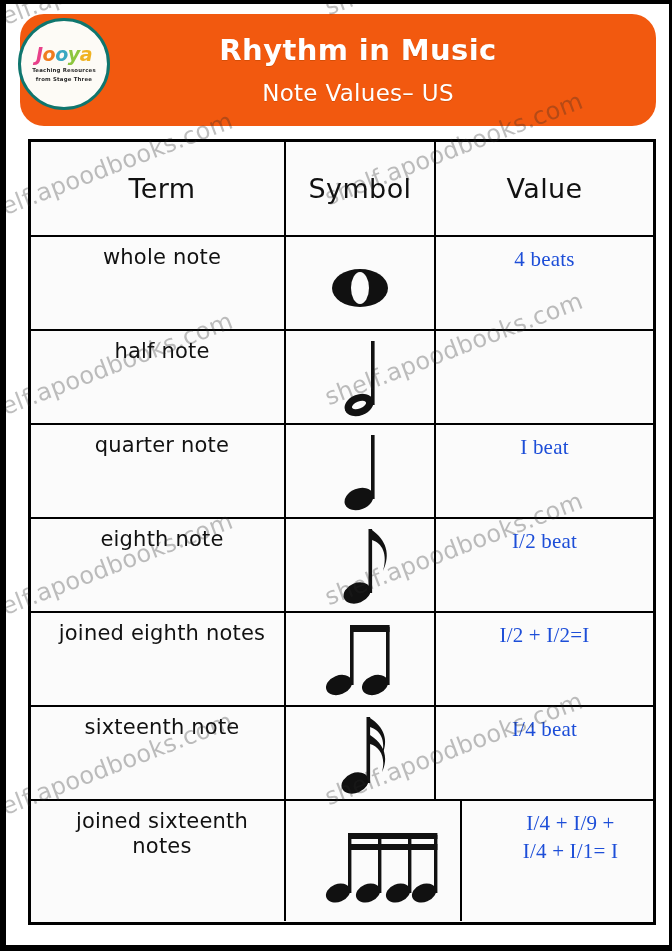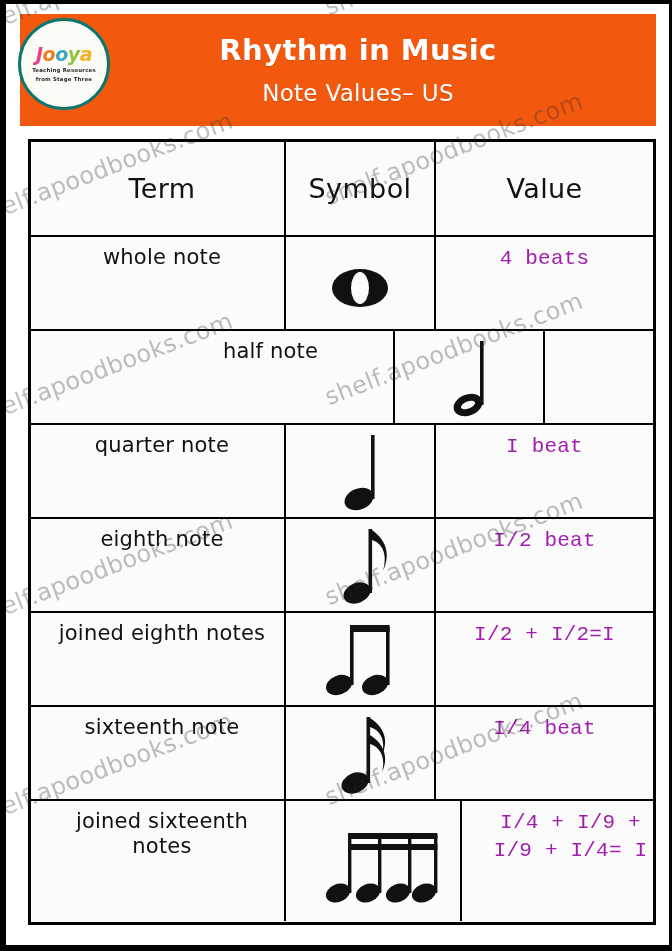--- a/index.html
+++ b/index.html
@@ -35,20 +35,21 @@
 
   
   .banner {
     position: absolute;
     left: 14px;
     top: 10px;
     width: 636px;
     height: 112px;
     background: #F2590F;
     overflow: hidden;
+    border-radius: 24px;
   }
   .banner-titles {
     position: absolute;
     left: 0;
     top: 0;
     width: 100%;
     height: 100%;
     display: flex;
     flex-direction: column;
     align-items: center;
@@ -133,21 +134,21 @@
     z-index: 2;
   }
   .row {
     display: flex;
     border-bottom: 2.5px solid #000000;
     box-sizing: border-box;
   }
   .row:last-child { border-bottom: none; }
 
   .row-header { height: 95px; }
-  .row-body   { height: 94px; justify-content: center; }
+  .row-body   { height: 94px; }
   .row-tall   { height: 120px; gap: 26px; }
 
   .cell {
     box-sizing: border-box;
     display: flex;
     align-items: center;
     justify-content: center;
     position: relative;
     text-align: center;
   }
@@ -164,23 +165,23 @@
     letter-spacing: 0.4px;
   }
   .ttext {
     font-family: "DejaVu Sans", sans-serif;
     font-size: 21px;
     color: #111111;
     letter-spacing: 0.2px;
     line-height: 1.18;
   }
   .vtext {
-    font-family: Liberation Mono, monospace;
+    font-family: Liberation Serif, serif;
     font-size: 21px;
-    color: #a21caf;
+    color: #1d4ed8;
     letter-spacing: 0.2px;
     line-height: 1.35;
   }
   .sym-wrap {
     width: 100%;
     height: 100%;
     display: flex;
     align-items: center;
     justify-content: center;
   }
@@ -371,21 +372,21 @@
                 <rect x="82" y="16" width="3.4" height="58" fill="#111"></rect>
                 <ellipse cx="98" cy="74" rx="12.5" ry="9" fill="#111" transform="rotate(-22 98 74)"></ellipse>
                 <rect x="108" y="16" width="3.4" height="58" fill="#111"></rect>
                 <rect x="22" y="14" width="89.4" height="6" fill="#111"></rect>
                 <rect x="22" y="25" width="89.4" height="6" fill="#111"></rect>
               </g>
             </svg>
           </div>
         </div>
         <div class="cell cell-value top-align">
-          <span class="vtext"><span>I/4 + I/9 +</span><br><span>I/9 + I/4= I</span></span>
+          <span class="vtext"><span>I/4 + I/9 +</span><br><span>I/4 + I/1= I</span></span>
         </div>
       </div>
 
     </div>
 
     <div class="wm-layer">
       <div class="wm" style="left:-30px; top:200px;">shelf.apoodbooks.com</div>
       <div class="wm" style="left:320px; top:180px;">shelf.apoodbooks.com</div>
       <div class="wm" style="left:-30px; top:400px;">shelf.apoodbooks.com</div>
       <div class="wm" style="left:320px; top:380px;">shelf.apoodbooks.com</div>

